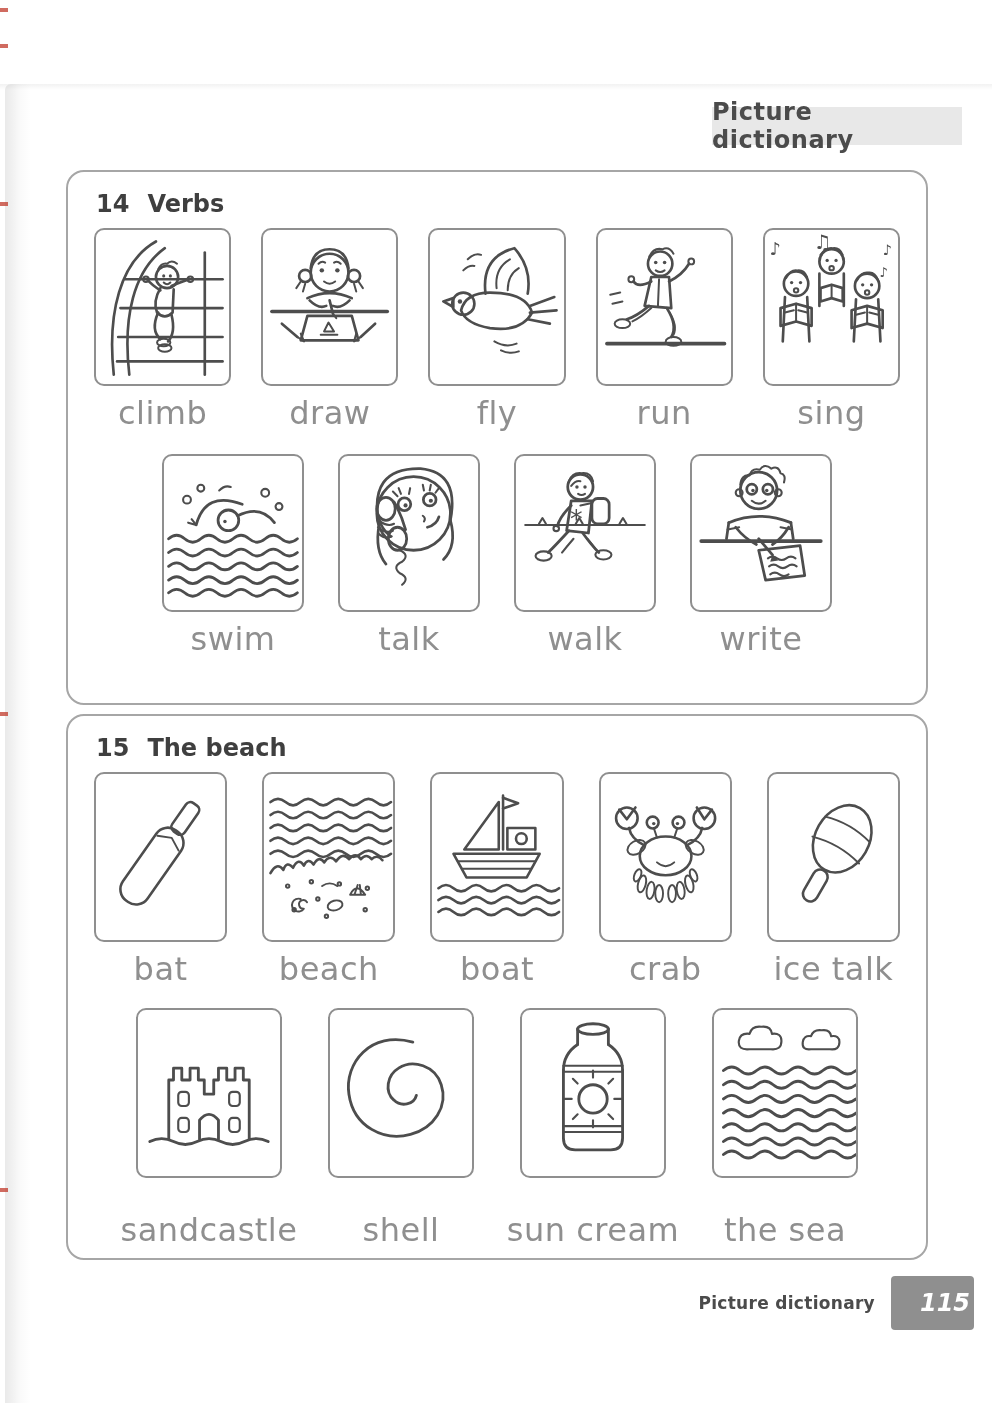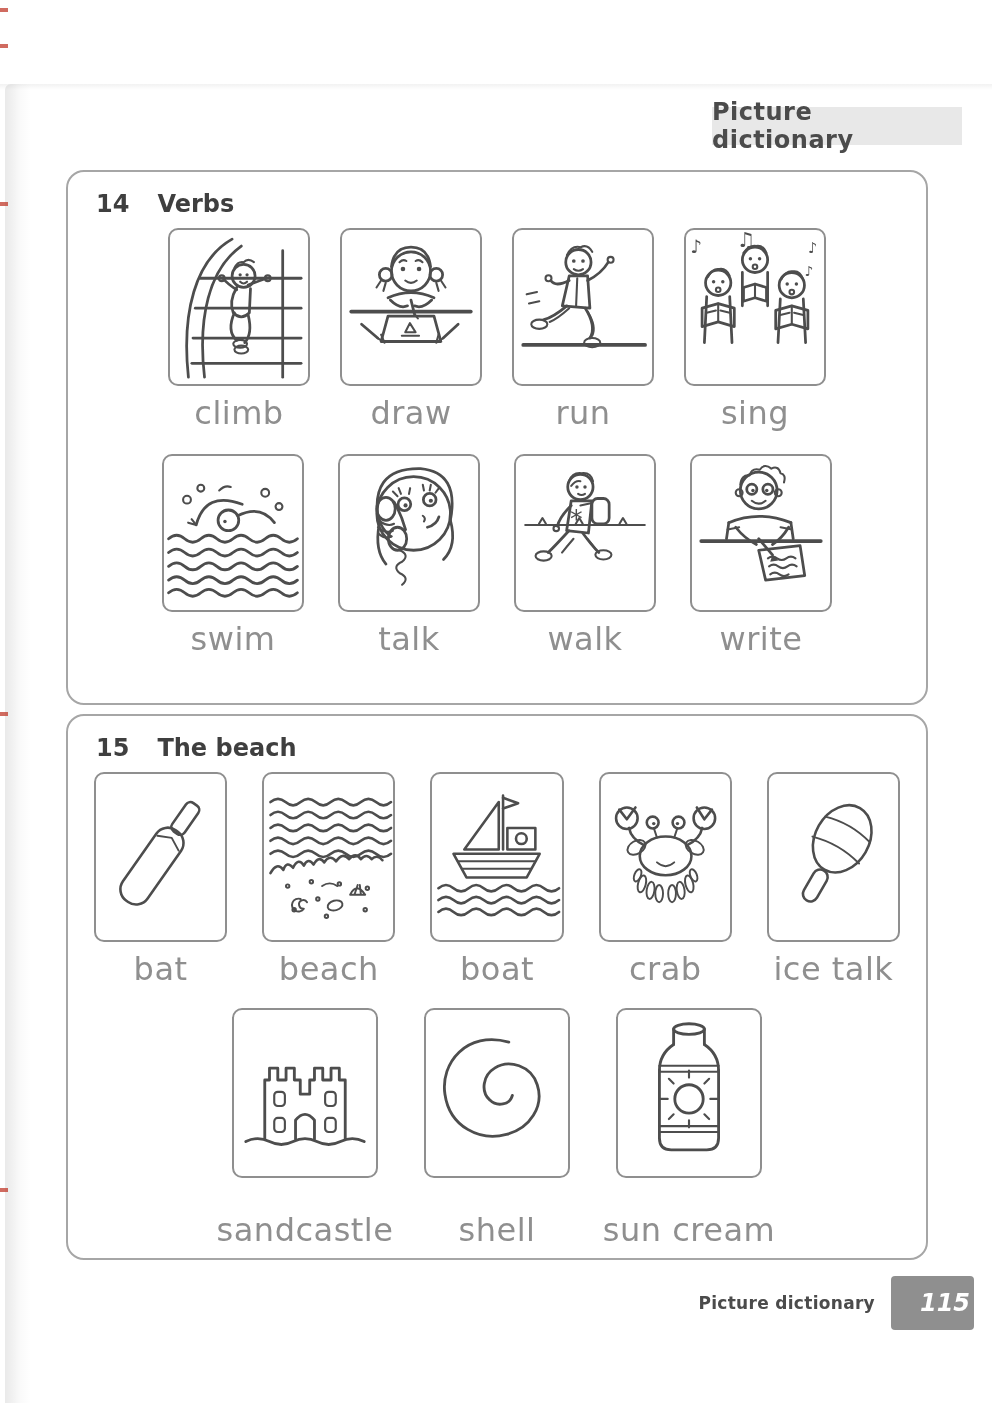--- a/index.html
+++ b/index.html
@@ -27,21 +27,21 @@
   }
 
   
   .panel{
     position:absolute;left:66px;width:862px;background:#fff;
     border:2px solid #a6a6a6;border-radius:18px;box-sizing:border-box;
     padding:16px 26px 0 26px;
   }
   .panel-verbs{top:170px;height:535px;}
   .panel-beach{top:714px;height:546px;}
-  .panel-title{display:flex;align-items:baseline;gap:28px;color:#3f3f3f;
+  .panel-title{display:flex;align-items:baseline;gap:18px;color:#3f3f3f;
     font-size:24px;font-weight:bold;margin:2px 0 10px 2px;}
 
   .row{display:flex;justify-content:center;}
   .row-5v{gap:30px;margin-top:4px;}
   .row-4v{gap:34px;margin-top:22px;}
   .row-5b{gap:35px;margin-top:4px;}
   .row-4b{gap:46px;margin-top:20px;}
 
   .card{margin:0;display:flex;flex-direction:column;align-items:center;width:142px;}
   .card-beach1{width:138px;}
@@ -157,20 +157,38 @@
               <path class="thin" d="M31 92 l6 4 l-3 -7"></path>
             <path d="M101 80 L88 92"></path>
               <path class="thin" d="M88 92 l-6 4 l2 -7"></path>
           </svg>
         </div>
         <figcaption>
             <span>draw</span>
           </figcaption>
       </figure>
 
+      <figure class="card">
+        <div class="imgbox">
+          <svg class="art" viewBox="0 0 120 130">
+            <path d="M28 68 Q32 52 54 52 Q86 52 92 70 Q82 88 54 84 Q32 80 28 68 Z"></path>
+            <circle cx="30" cy="62" r="10"></circle>
+            <circle class="fill" cx="27" cy="60" r="2"></circle>
+            <path d="M12 60 L21 57 L21 65 Z"></path>
+            <path d="M50 53 Q46 20 76 12 Q92 30 88 53"></path>
+            <path class="thin" d="M60 48 Q58 30 72 22 M70 50 Q70 36 80 30"></path>
+            <path d="M90 64 L112 56 M90 70 L114 68 M88 76 L108 80"></path>
+            <path class="thin" d="M34 22 q6 -6 12 -4 M30 32 q5 -5 10 -4"></path>
+            <path class="thin" d="M58 96 q10 6 20 2 M64 104 q8 4 16 1"></path>
+          </svg>
+        </div>
+        <figcaption>
+            <span>fly</span>
+          </figcaption>
+      </figure>
 
       <figure class="card">
         <div class="imgbox">
           <svg class="art" viewBox="0 0 120 130">
             <path class="thick" d="M8 98 H114"></path>
             <circle cx="56" cy="26" r="11"></circle>
             <path class="thin" d="M46 20 q4 -9 12 -7 q6 -3 10 4"></path>
             <circle class="fill" cx="52" cy="25" r="1.6"></circle>
               <circle class="fill" cx="60" cy="25" r="1.6"></circle>
             <path class="thin" d="M52 32 q4 3 8 0"></path>
@@ -503,20 +521,38 @@
             <path class="thin" d="M35 42 H85 M35 47 H85 M35 93 H85 M35 98 H85"></path>
             <circle cx="60" cy="70" r="12"></circle>
             <path class="thin" d="M60 52 V46 M60 88 V94 M42 70 H36 M78 70 H84 M47 57 l-4 -4 M73 57 l4 -4 M47 83 l-4 4 M73 83 l4 4"></path>
           </svg>
         </div>
         <figcaption>
             <span>sun cream</span>
           </figcaption>
       </figure>
 
+      <figure class="card card-beach2">
+        <div class="imgbox imgbox-tall">
+          <svg class="art" viewBox="0 0 120 130">
+            <path class="thin" d="M30 28 q-10 1 -9 -7 q1 -7 9 -6 q2 -7 10 -6 q8 -1 9 6 q8 -1 8 6 q0 8 -9 7 Z"></path>
+            <path class="thin" d="M82 28 q-8 1 -7 -6 q1 -6 7 -5 q2 -6 9 -5 q7 -1 8 5 q7 -1 7 5 q0 7 -8 6 Z"></path>
+            <path d="M8 46 q7 -6 14 0 t14 0 t14 0 t14 0 t14 0 t14 0 t14 0 t14 0"></path>
+            <path d="M8 58 q7 -6 14 0 t14 0 t14 0 t14 0 t14 0 t14 0 t14 0 t14 0"></path>
+            <path d="M8 70 q7 -6 14 0 t14 0 t14 0 t14 0 t14 0 t14 0 t14 0 t14 0"></path>
+            <path d="M8 82 q7 -6 14 0 t14 0 t14 0 t14 0 t14 0 t14 0 t14 0 t14 0"></path>
+            <path d="M8 94 q7 -6 14 0 t14 0 t14 0 t14 0 t14 0 t14 0 t14 0 t14 0"></path>
+            <path d="M8 106 q7 -6 14 0 t14 0 t14 0 t14 0 t14 0 t14 0 t14 0 t14 0"></path>
+            <path d="M8 117 q7 -6 14 0 t14 0 t14 0 t14 0 t14 0 t14 0 t14 0 t14 0"></path>
+          </svg>
+        </div>
+        <figcaption>
+            <span>the sea</span>
+          </figcaption>
+      </figure>
     </div>
   </section>
 
   <div class="footer">
     <span class="footer-label">Picture dictionary</span>
     <span class="page-num">115</span>
   </div>
 
 </div>
 

